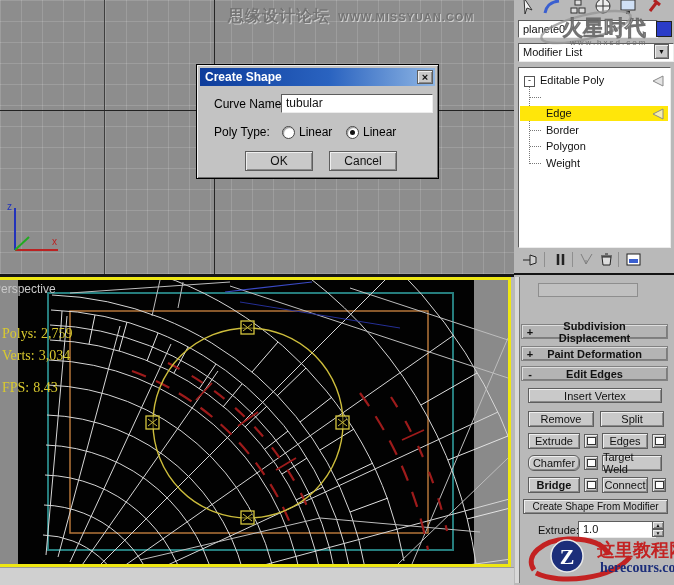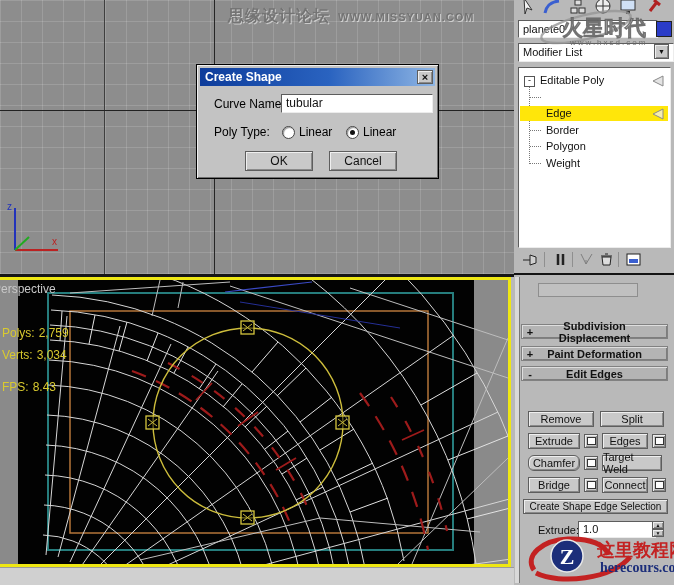--- a/index.html
+++ b/index.html
@@ -15,21 +15,21 @@
   .dark-hline{left:0;top:110px;width:514px;height:1px;background:#222;}
   #vp-divider{left:0;top:274px;width:514px;height:3px;background:#161616;}
   
   #wm-top{left:228px;top:6px;color:#747474;text-shadow:1px 1px 0 rgba(235,235,235,.65);white-space:nowrap;}
   #wm-top .cjk{font-size:16px;font-weight:bold;letter-spacing:1px;}
   #wm-top .url{font-size:11px;font-weight:bold;letter-spacing:1px;margin-left:8px;}
   
   #persp{left:0;top:277px;width:511px;height:290px;background:#000;overflow:hidden;
          border-top:3px solid #efe713;border-right:3px solid #efe713;border-bottom:3px solid #efe713;box-sizing:border-box;}
   #persp .vp-label{position:absolute;left:-7px;top:2px;color:#c9c9c9;font-size:12px;}
-  .stat{position:absolute;left:2px;color:#d9ca2f;font-size:12px;white-space:nowrap;}
+  .stat{position:absolute;left:2px;color:#d9ca2f;font-size:14px;white-space:nowrap;font-family:Liberation Serif, serif;}
   .stat .v{margin-left:4px;}
   #status-strip{left:0;top:567px;width:514px;height:18px;background:#d0d0d0;border-top:1px solid #9a9a9a;}
   
   #panel{left:514px;top:0;width:160px;height:441px;background:#b9b9b9;}
   #panel-tabs{position:absolute;left:0;top:0;width:160px;height:16px;overflow:hidden;}
   .tab{position:absolute;top:-4px;width:20px;height:20px;}
   #obj-name{position:absolute;left:4px;top:20px;width:134px;height:16px;line-height:16px;padding-left:4px;}
   .sunken{background:#fff;border:1px solid;border-color:#5d5d5d #ececec #ececec #5d5d5d;}
   #color-swatch{position:absolute;left:142px;top:21px;width:14px;height:14px;background:#2b3cc8;border:1px solid #222;}
   #mod-list{position:absolute;left:4px;top:43px;width:150px;height:17px;line-height:17px;padding-left:4px;}
@@ -255,20 +255,23 @@
   </div>
   <div class="rollout abs" style="left:521px;top:346px;">
     <span class="st">+</span>
       <span class="rl">Paint Deformation</span>
   </div>
   <div class="rollout abs" style="left:521px;top:366px;">
     <span class="st">-</span>
       <span class="rl">Edit Edges</span>
   </div>
 
+  <div class="btn" style="left:528px;top:388px;width:134px;height:15px;">
+      <span>Insert Vertex</span>
+    </div>
   <div class="btn" style="left:528px;top:411px;width:66px;height:16px;">
       <span>Remove</span>
     </div>
   <div class="btn" style="left:600px;top:411px;width:64px;height:16px;">
       <span>Split</span>
     </div>
   <div class="btn" style="left:528px;top:433px;width:52px;height:16px;">
       <span>Extrude</span>
     </div>
   <div class="sqbtn" style="left:584px;top:434px;">
@@ -282,34 +285,34 @@
     </div>
   <div class="btn" style="left:528px;top:455px;width:52px;height:16px;border-radius:6px;">
       <span>Chamfer</span>
     </div>
   <div class="sqbtn" style="left:584px;top:456px;">
       <span class="sq"></span>
     </div>
   <div class="btn" style="left:602px;top:455px;width:60px;height:16px;">
       <span>Target Weld</span>
     </div>
-  <div class="btn" style="left:528px;top:477px;width:52px;height:16px;">
+  <div class="btn" style="left:528px;top:477px;width:52px;height:16px;font-weight:bold;">
       <span>Bridge</span>
     </div>
   <div class="sqbtn" style="left:584px;top:478px;">
       <span class="sq"></span>
     </div>
   <div class="btn" style="left:602px;top:477px;width:46px;height:16px;">
       <span>Connect</span>
     </div>
   <div class="sqbtn" style="left:652px;top:478px;">
       <span class="sq"></span>
     </div>
   <div class="btn" style="left:523px;top:499px;width:145px;height:15px;font-size:10px;">
-      <span>Create Shape Edge Selection</span>
+      <span>Create Shape From Modifier</span>
     </div>
   <div id="weight-label" class="abs">Extrude:</div>
   <div id="weight-field" class="abs sunken"><span>1.0</span></div>
   <div class="btn spin" style="top:521px;">
       <span>▲</span>
     </div>
   <div class="btn spin" style="top:529px;">
       <span>▼</span>
     </div>
 

